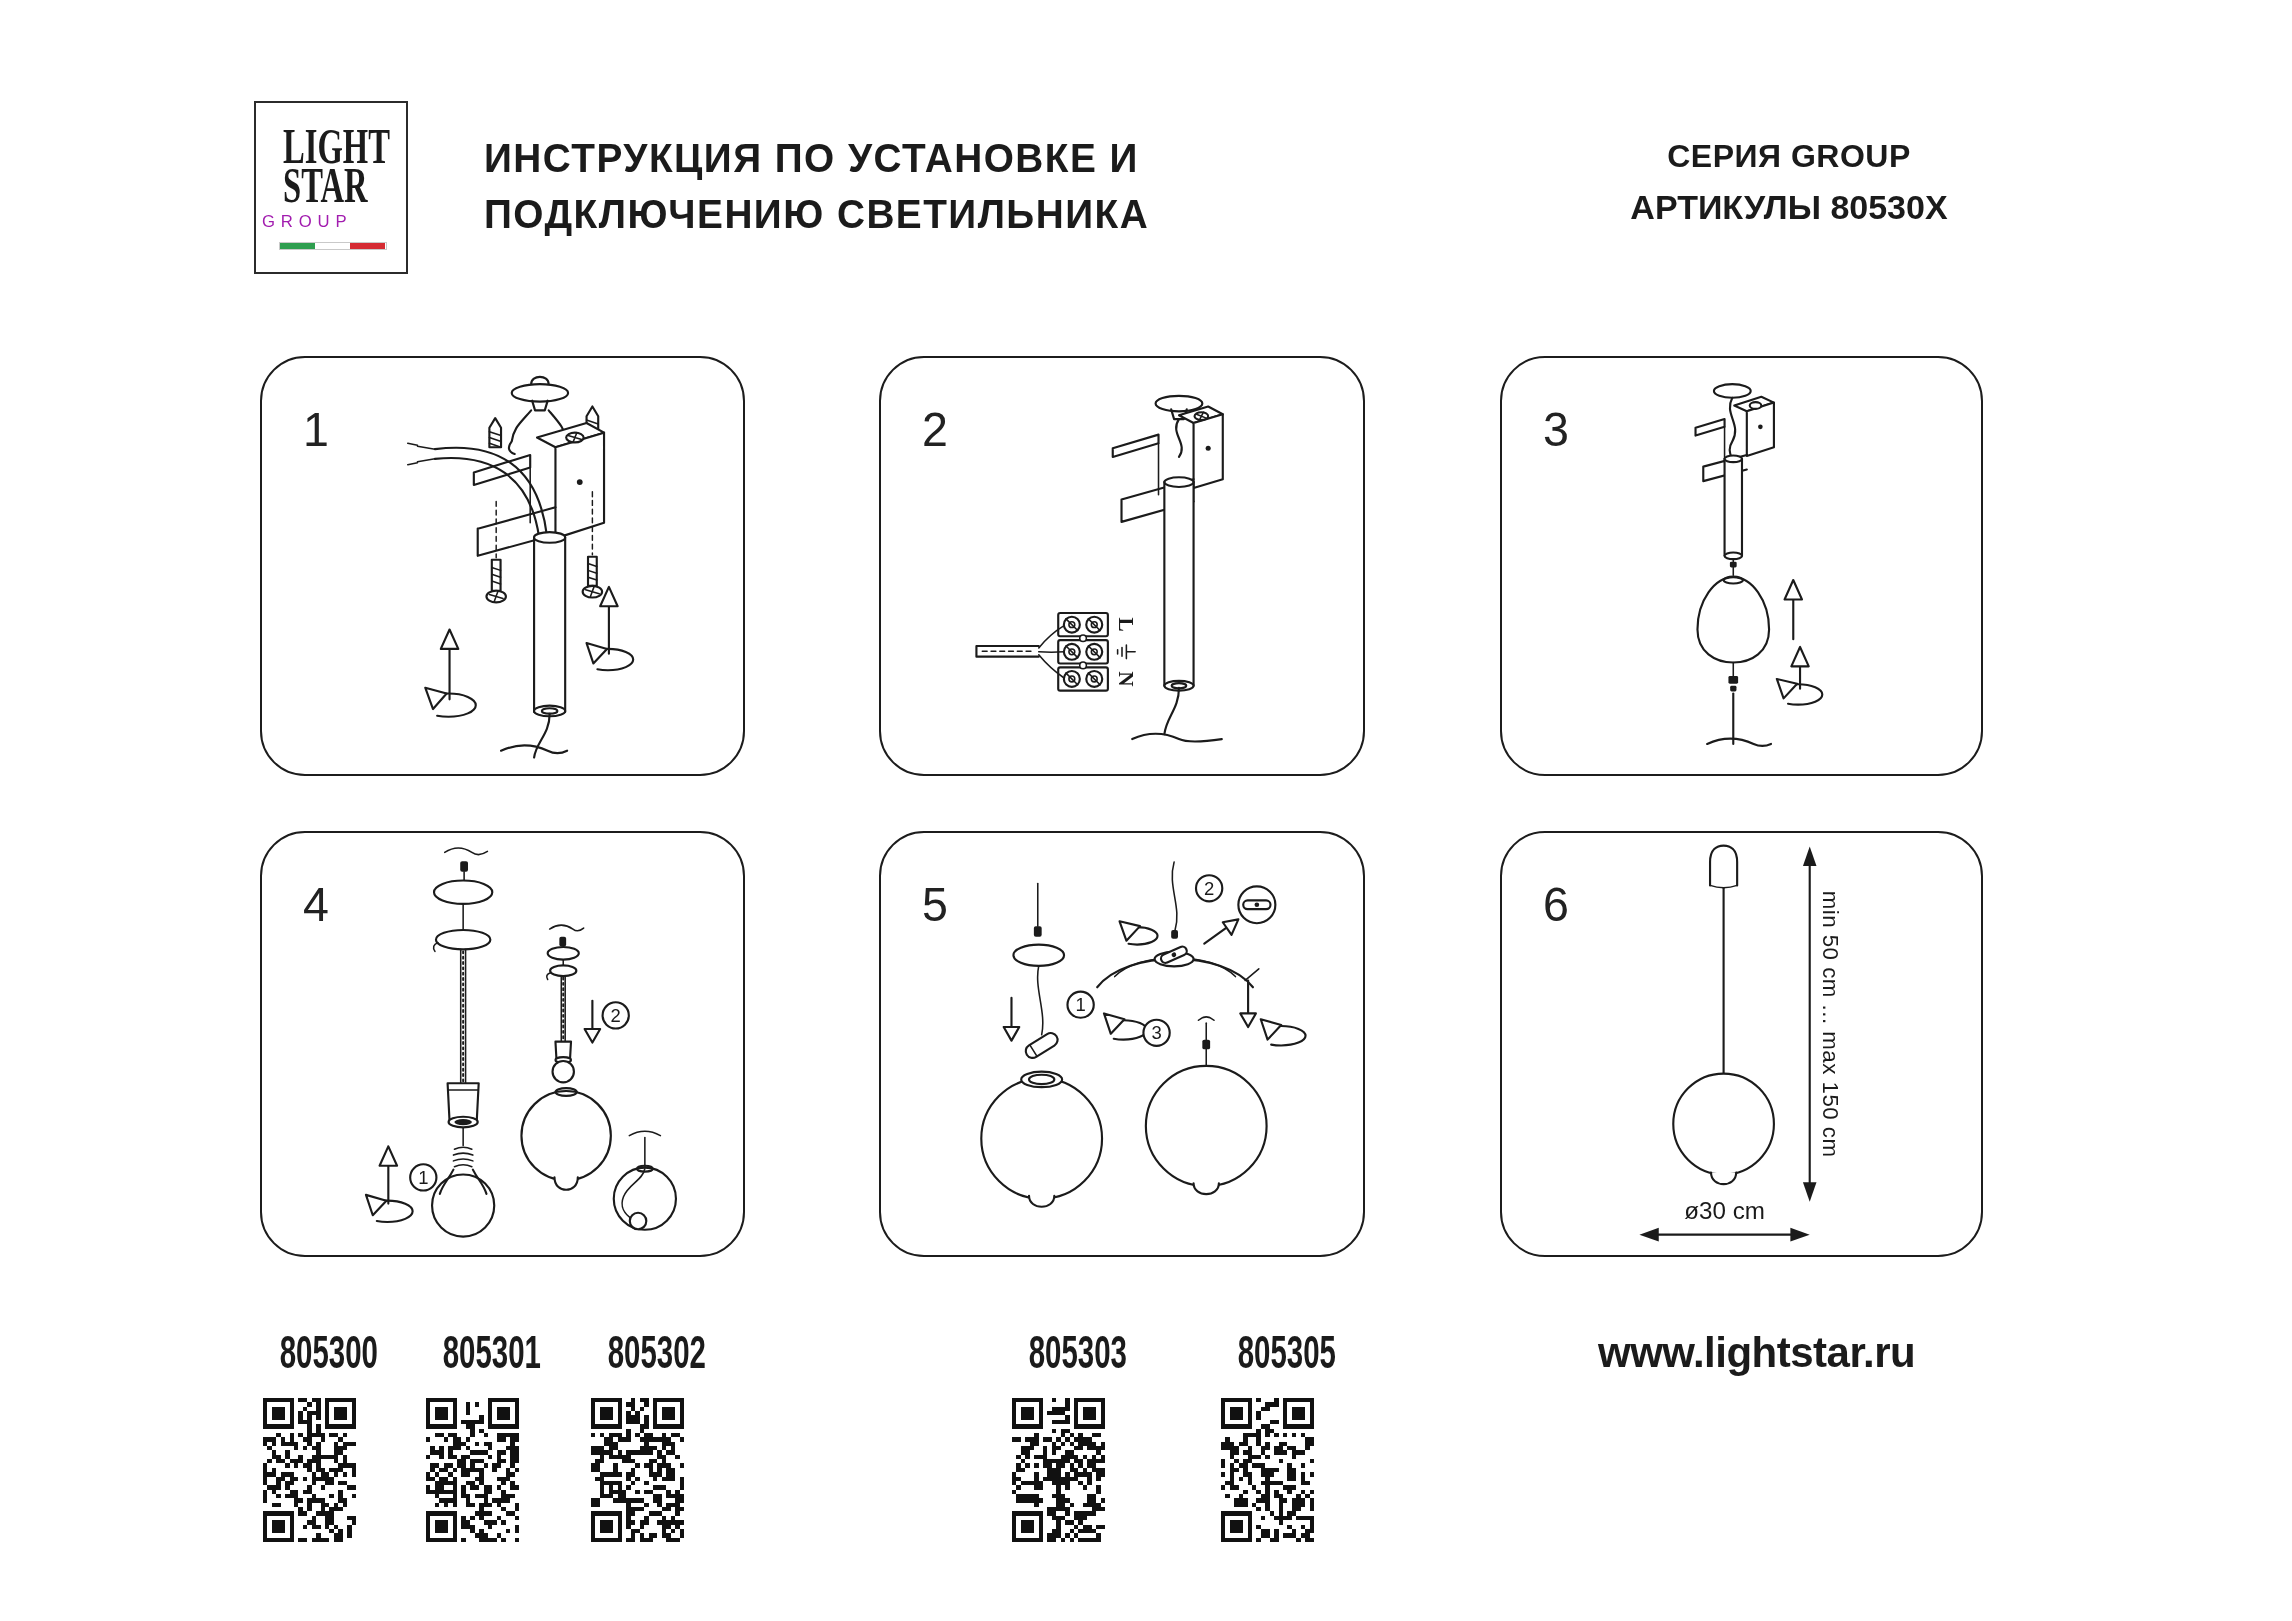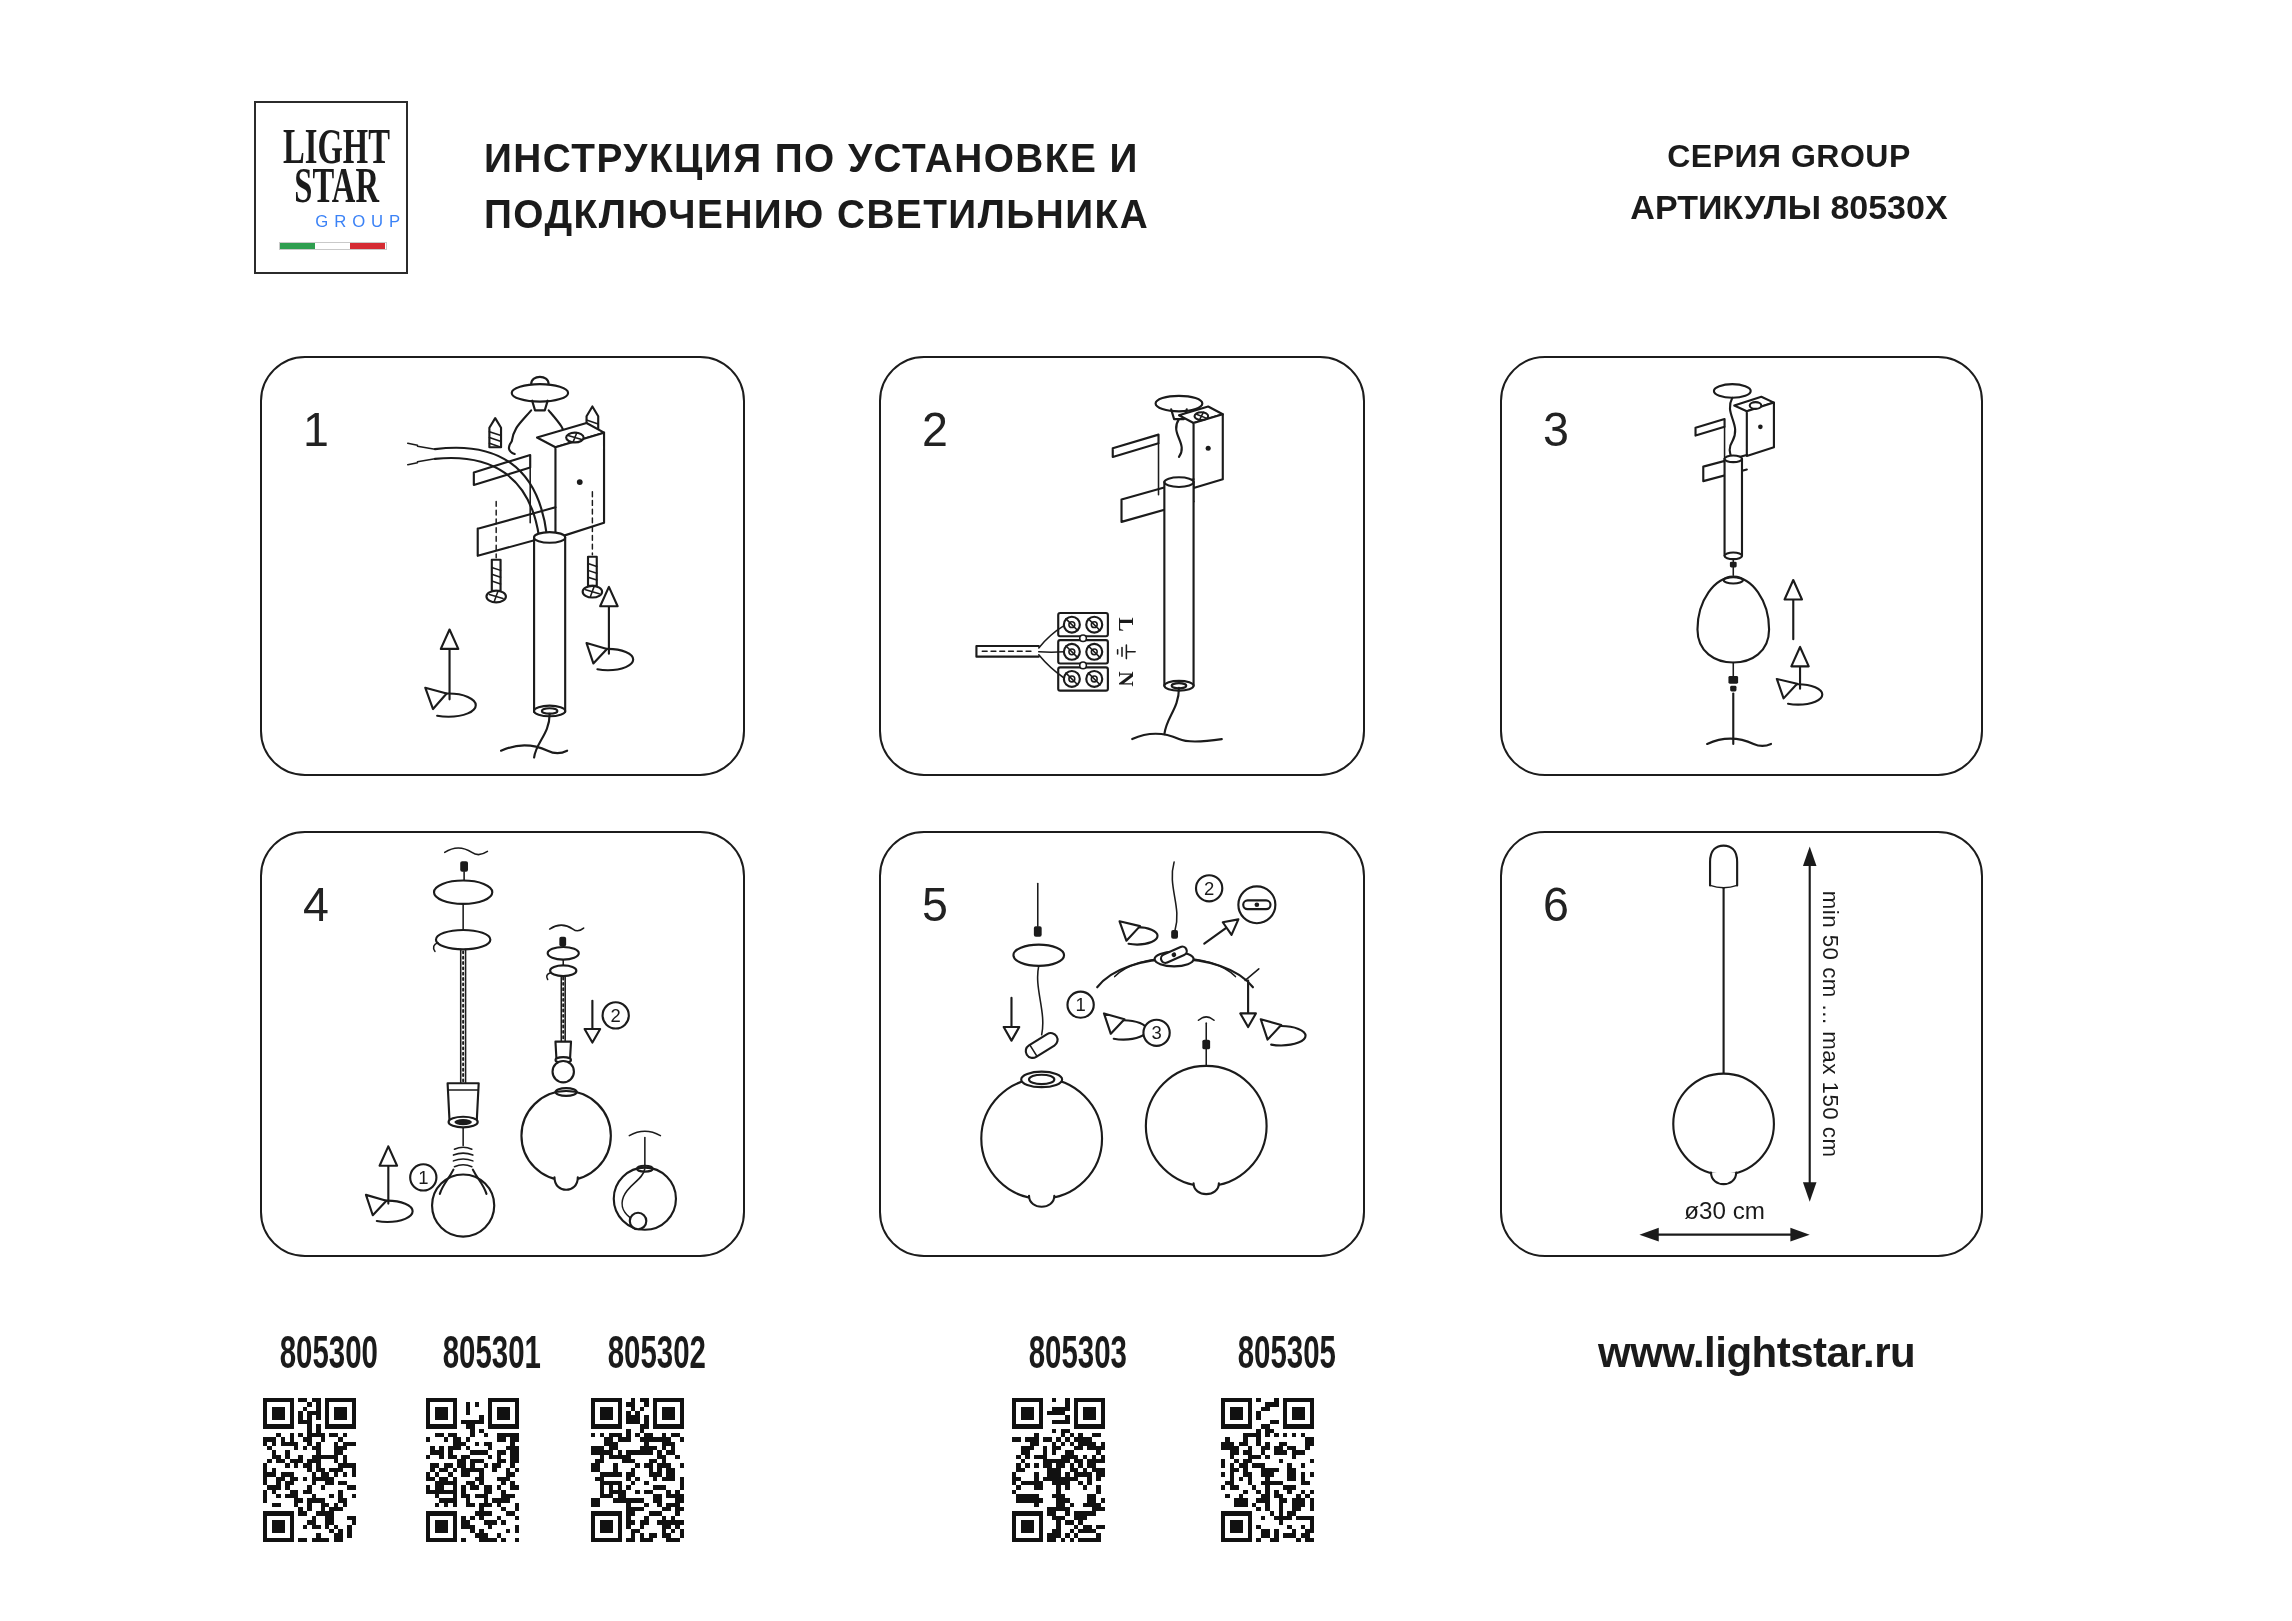--- a/index.html
+++ b/index.html
@@ -1,23 +1,23 @@
 <!DOCTYPE html>
 <html><head>
 <meta charset="utf-8">
 <style>
   html,body{margin:0;padding:0;background:#fff;}
   body{width:2293px;height:1621px;position:relative;font-family:"Liberation Sans",sans-serif;color:#1b1b1b;}
   .page{position:absolute;inset:0;background:#fff;overflow:hidden;}
 
   
-  .logo{position:absolute;left:254px;top:101px;width:154px;height:173px;border:2px solid #2b2b2b;box-sizing:border-box;text-align:right;}
+  .logo{position:absolute;left:254px;top:101px;width:154px;height:173px;border:2px solid #2b2b2b;box-sizing:border-box;text-align:left;}
   .logo-line{font-family:"Liberation Serif",serif;font-weight:bold;font-size:51px;line-height:39px;transform:scaleX(.64);transform-origin:center;white-space:nowrap;}
   .logo-light{margin-top:23.5px;}
-  .logo-group{margin-top:7.8px;font-size:16.7px;letter-spacing:5.9px;text-indent:5.9px;color:#3b82f6;font-weight:400;}
+  .logo-group{margin-top:7.8px;font-size:16.7px;letter-spacing:5.9px;text-indent:5.9px;color:#a21caf;font-weight:400;}
   .flag{position:absolute;left:22.5px;bottom:21.6px;width:108px;height:8.8px;border:1px solid #c9c9c9;display:flex;box-sizing:border-box;}
   .flag>div{flex:1;}
   .title{position:absolute;left:484px;top:130px;font-size:40px;font-weight:bold;line-height:56px;letter-spacing:1.5px;white-space:nowrap;transform:scaleX(.97);transform-origin:left top;}
   .series{position:absolute;left:1544px;top:138px;width:490px;text-align:center;font-size:32px;font-weight:bold;letter-spacing:0.5px;}
   .articles-title{position:absolute;left:1544px;top:188px;width:490px;text-align:center;font-size:34px;font-weight:bold;}
 
   
   .panel{position:absolute;border:2.4px solid #1c1c1c;border-radius:45px;background:#fff;box-sizing:border-box;}
   .p1{left:260px;top:356px;width:485px;height:420px;}
   .p2{left:879px;top:356px;width:486px;height:420px;}

